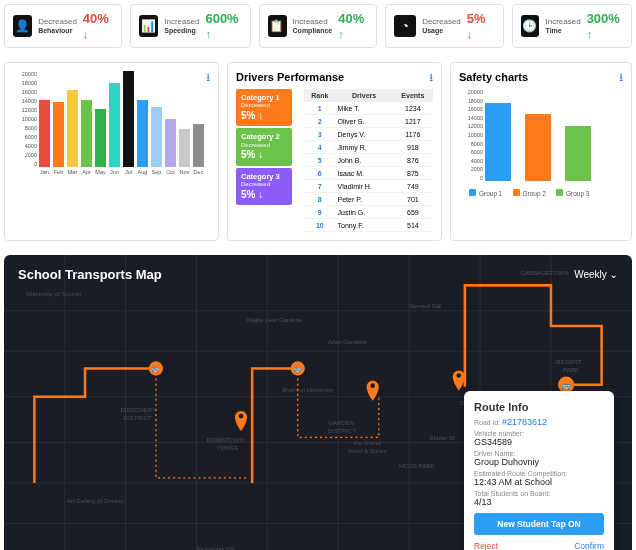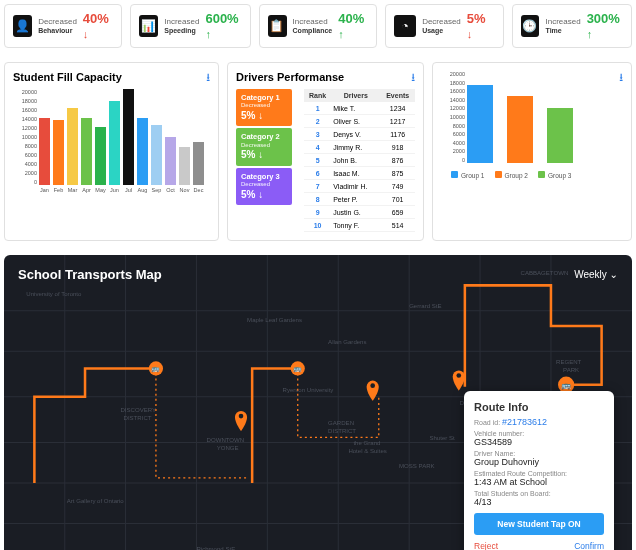--- a/index.html
+++ b/index.html
@@ -23,21 +23,21 @@
   .dl-icon { position:absolute; top:6px; right:8px; color:#2b7de9; font-size:11px; cursor:pointer; }
 
   .fill-panel { width: 215px; }
   .fill-chart { display:flex; align-items:flex-end; height:96px; gap:1px; padding-left:26px; position:relative; }
   .fill-y { position:absolute; left:0; top:0; bottom:0; display:flex; flex-direction:column; justify-content:space-between; font-size:5.5px; color:#555; text-align:right; width:24px; }
   .fill-bars { display:flex; align-items:flex-end; gap:3px; height:100%; width:100%; }
   .bar { width:11px; }
   .fill-x { display:flex; gap:3px; padding-left:26px; font-size:5.5px; color:#555; margin-top:2px; }
   .fill-x span { width:11px; text-align:center; }
 
-  .drivers-panel { width: 197px; padding:8px; }
+  .drivers-panel { width: 215px; padding:8px; }
   .drv-body { display:flex; gap:12px; }
   .cat-col { width:56px; display:flex; flex-direction:column; gap:2px; }
   .cat { color:#fff; padding:4px 5px; font-size:7px; border-radius:2px; line-height:1.25; }
   .cat .cname { font-weight:bold; font-size:7.5px; }
   .cat .ctrend { font-size:6px; opacity:.9; }
   .cat .cval { font-size:10px; font-weight:bold; }
   .drv-table { flex:1; font-size:7px; }
   .drv-table table { width:100%; border-collapse:collapse; }
   .drv-table th { background:#f0f0f0; color:#333; font-weight:bold; padding:3px 2px; font-size:7px; }
   .drv-table td { padding:2.5px 2px; text-align:center; border-bottom:1px solid #f2f2f2; }
@@ -115,21 +115,20 @@
       <div class="kpi-text">
         <div class="kpi-trend">Increased</div>
         <div style="font-size:7px;font-weight:bold">Time</div>
       </div>
       <div class="kpi-value up">300% <span class="kpi-arrow">↑</span></div>
     </div>
   </div>
 
 <div class="charts-row">
   <div class="panel fill-panel">
-    <div class="panel-title">Student Fill Capacity</div>
     <span class="dl-icon">⭳</span>
     <div class="fill-chart">
       <div class="fill-y" id="fill-y">
           <span>20000</span>
           <span>18000</span>
           <span>16000</span>
           <span>14000</span>
           <span>12000</span>
           <span>10000</span>
           <span>8000</span>
@@ -268,20 +267,21 @@
                 <td>Tonny F.</td>
                 <td>514</td>
               </tr>
             </tbody>
           </table>
         </div>
     </div>
   </div>
 
   <div class="panel safety-panel">
+    <div class="panel-title">Safety charts</div>
     <span class="dl-icon">⭳</span>
     <div class="safety-chart">
       <div class="safety-y" id="safety-y">
           <span>20000</span>
           <span>18000</span>
           <span>16000</span>
           <span>14000</span>
           <span>12000</span>
           <span>10000</span>
           <span>8000</span>
@@ -382,21 +382,21 @@
   </div>
 
   <div class="route-card">
     <h4>Route Info</h4>
     <div class="rc-label"><span>Road id:</span> <span class="rc-id">#21783612</span></div>
     <div class="rc-label">Vehicle number:</div>
     <div class="rc-val">GS34589</div>
     <div class="rc-label">Driver Name:</div>
     <div class="rc-val">Group Duhovniy</div>
     <div class="rc-label">Estimated Route Competition:</div>
-    <div class="rc-val">1:43 AM at School</div>
+    <div class="rc-val">12:43 AM at School</div>
     <div class="rc-label">Total Students on Board:</div>
     <div class="rc-val">4/13</div>
     <button class="rc-btn">New Student Tap ON</button>
     <div class="rc-actions">
       <span class="rc-reject">Reject</span>
       <span class="rc-confirm">Confirm</span>
     </div>
   </div>
 </div>
 

